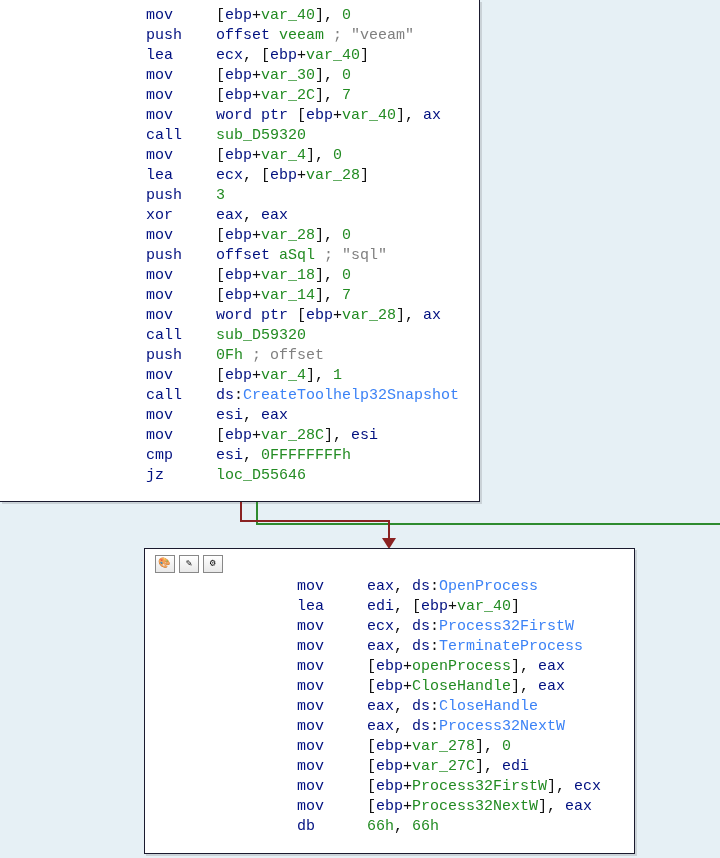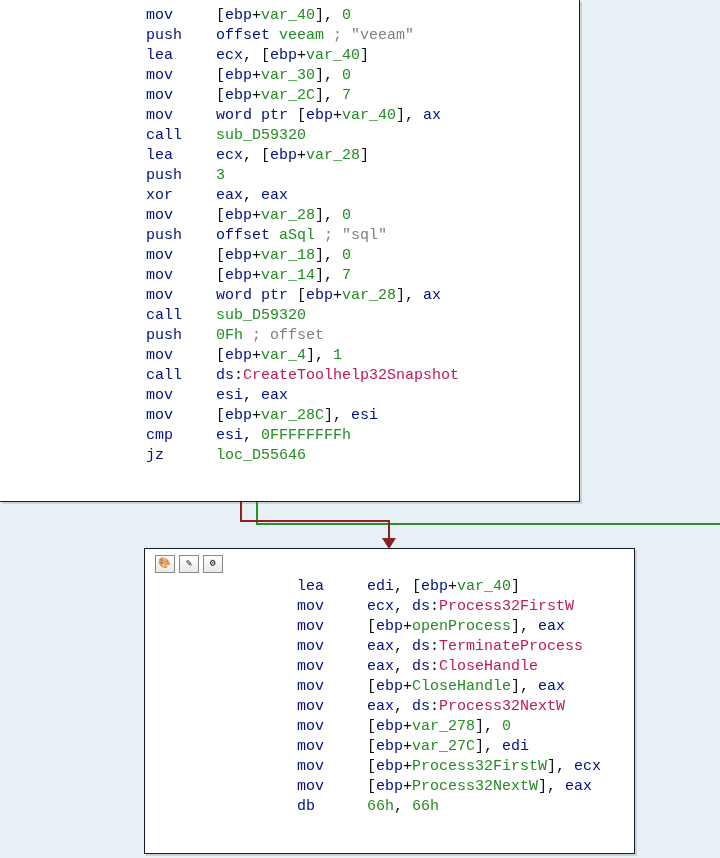--- a/index.html
+++ b/index.html
@@ -16,21 +16,21 @@
     .asm-block {
       background: #ffffff;
       border: 1.8px solid #1a1a2e;
       position: absolute;
       padding: 6px 10px;
       box-shadow: 2px 2px 0 rgba(0,0,0,0.12);
     }
     .block1 {
       left: 0;
       top: 0;
-      width: 580px;
+      width: 480px;
       height: 502px;
       border-top: none;
       border-left: none;
       padding-left: 146px;
     }
     .block2 {
       left: 144px;
       top: 548px;
       width: 491px;
       height: 306px;
@@ -52,21 +52,21 @@
       cursor: pointer;
     }
     .asm-lines { padding-left: 142px; }
     .block1 .asm-lines { padding-left: 0; }
     .line { white-space: pre; }
     .mn { color: #001080; display: inline-block; min-width: 70px; }
     .reg { color: #001080; }
     .lbl { color: #228b22; }
     .num { color: #228b22; }
     .cmt { color: #808080; }
-    .api { color: #be185d; }
+    .api { color: #3b82f6; }
     .txt { color: #111; }
     
     .arrow-stub {
       position: absolute;
       left: 240px;
       top: 502px;
       width: 2px;
       height: 18px;
       background: #8a2222;
     }
@@ -117,20 +117,21 @@
 
 <div class="asm-block block1">
   <div class="asm-lines" id="lines1">
       <div class="line"><span class="mn">mov</span><span class="txt">[</span><span class="reg">ebp</span><span class="txt">+</span><span class="lbl">var_40</span><span class="txt">], </span><span class="num">0</span></div>
       <div class="line"><span class="mn">push</span><span class="reg">offset</span><span class="txt"> </span><span class="lbl">veeam</span><span class="txt"> </span><span class="cmt">; "veeam"</span></div>
       <div class="line"><span class="mn">lea</span><span class="reg">ecx</span><span class="txt">, [</span><span class="reg">ebp</span><span class="txt">+</span><span class="lbl">var_40</span><span class="txt">]</span></div>
       <div class="line"><span class="mn">mov</span><span class="txt">[</span><span class="reg">ebp</span><span class="txt">+</span><span class="lbl">var_30</span><span class="txt">], </span><span class="num">0</span></div>
       <div class="line"><span class="mn">mov</span><span class="txt">[</span><span class="reg">ebp</span><span class="txt">+</span><span class="lbl">var_2C</span><span class="txt">], </span><span class="num">7</span></div>
       <div class="line"><span class="mn">mov</span><span class="reg">word ptr</span><span class="txt"> [</span><span class="reg">ebp</span><span class="txt">+</span><span class="lbl">var_40</span><span class="txt">], </span><span class="reg">ax</span></div>
       <div class="line"><span class="mn">call</span><span class="lbl">sub_D59320</span></div>
+      <div class="line"><span class="mn">mov</span><span class="txt">[</span><span class="reg">ebp</span><span class="txt">+</span><span class="lbl">var_4</span><span class="txt">], </span><span class="num">0</span></div>
       <div class="line"><span class="mn">lea</span><span class="reg">ecx</span><span class="txt">, [</span><span class="reg">ebp</span><span class="txt">+</span><span class="lbl">var_28</span><span class="txt">]</span></div>
       <div class="line"><span class="mn">push</span><span class="num">3</span></div>
       <div class="line"><span class="mn">xor</span><span class="reg">eax</span><span class="txt">, </span><span class="reg">eax</span></div>
       <div class="line"><span class="mn">mov</span><span class="txt">[</span><span class="reg">ebp</span><span class="txt">+</span><span class="lbl">var_28</span><span class="txt">], </span><span class="num">0</span></div>
       <div class="line"><span class="mn">push</span><span class="reg">offset</span><span class="txt"> </span><span class="lbl">aSql</span><span class="txt"> </span><span class="cmt">; "sql"</span></div>
       <div class="line"><span class="mn">mov</span><span class="txt">[</span><span class="reg">ebp</span><span class="txt">+</span><span class="lbl">var_18</span><span class="txt">], </span><span class="num">0</span></div>
       <div class="line"><span class="mn">mov</span><span class="txt">[</span><span class="reg">ebp</span><span class="txt">+</span><span class="lbl">var_14</span><span class="txt">], </span><span class="num">7</span></div>
       <div class="line"><span class="mn">mov</span><span class="reg">word ptr</span><span class="txt"> [</span><span class="reg">ebp</span><span class="txt">+</span><span class="lbl">var_28</span><span class="txt">], </span><span class="reg">ax</span></div>
       <div class="line"><span class="mn">call</span><span class="lbl">sub_D59320</span></div>
       <div class="line"><span class="mn">push</span><span class="num">0Fh</span><span class="txt"> </span><span class="cmt">; offset</span></div>
@@ -150,26 +151,27 @@
 <div class="arrow-v2"></div>
 <div class="arrow-head"></div>
 
 <div class="asm-block block2">
   <div class="toolbar">
     <span class="tool-btn">🎨</span>
     <span class="tool-btn">✎</span>
     <span class="tool-btn">⚙</span>
   </div>
   <div class="asm-lines" id="lines2">
+      <div class="line"><span class="mn">mov</span><span class="reg">eax</span><span class="txt">, </span><span class="reg">ds</span><span class="txt">:</span><span class="api">OpenProcess</span></div>
       <div class="line"><span class="mn">lea</span><span class="reg">edi</span><span class="txt">, [</span><span class="reg">ebp</span><span class="txt">+</span><span class="lbl">var_40</span><span class="txt">]</span></div>
       <div class="line"><span class="mn">mov</span><span class="reg">ecx</span><span class="txt">, </span><span class="reg">ds</span><span class="txt">:</span><span class="api">Process32FirstW</span></div>
+      <div class="line"><span class="mn">mov</span><span class="reg">eax</span><span class="txt">, </span><span class="reg">ds</span><span class="txt">:</span><span class="api">TerminateProcess</span></div>
       <div class="line"><span class="mn">mov</span><span class="txt">[</span><span class="reg">ebp</span><span class="txt">+</span><span class="lbl">openProcess</span><span class="txt">], </span><span class="reg">eax</span></div>
-      <div class="line"><span class="mn">mov</span><span class="reg">eax</span><span class="txt">, </span><span class="reg">ds</span><span class="txt">:</span><span class="api">TerminateProcess</span></div>
+      <div class="line"><span class="mn">mov</span><span class="txt">[</span><span class="reg">ebp</span><span class="txt">+</span><span class="lbl">CloseHandle</span><span class="txt">], </span><span class="reg">eax</span></div>
       <div class="line"><span class="mn">mov</span><span class="reg">eax</span><span class="txt">, </span><span class="reg">ds</span><span class="txt">:</span><span class="api">CloseHandle</span></div>
-      <div class="line"><span class="mn">mov</span><span class="txt">[</span><span class="reg">ebp</span><span class="txt">+</span><span class="lbl">CloseHandle</span><span class="txt">], </span><span class="reg">eax</span></div>
       <div class="line"><span class="mn">mov</span><span class="reg">eax</span><span class="txt">, </span><span class="reg">ds</span><span class="txt">:</span><span class="api">Process32NextW</span></div>
       <div class="line"><span class="mn">mov</span><span class="txt">[</span><span class="reg">ebp</span><span class="txt">+</span><span class="lbl">var_278</span><span class="txt">], </span><span class="num">0</span></div>
       <div class="line"><span class="mn">mov</span><span class="txt">[</span><span class="reg">ebp</span><span class="txt">+</span><span class="lbl">var_27C</span><span class="txt">], </span><span class="reg">edi</span></div>
       <div class="line"><span class="mn">mov</span><span class="txt">[</span><span class="reg">ebp</span><span class="txt">+</span><span class="lbl">Process32FirstW</span><span class="txt">], </span><span class="reg">ecx</span></div>
       <div class="line"><span class="mn">mov</span><span class="txt">[</span><span class="reg">ebp</span><span class="txt">+</span><span class="lbl">Process32NextW</span><span class="txt">], </span><span class="reg">eax</span></div>
       <div class="line"><span class="mn">db</span><span class="num">66h</span><span class="txt">, </span><span class="num">66h</span></div>
     </div>
 </div>
 
 </body></html>

